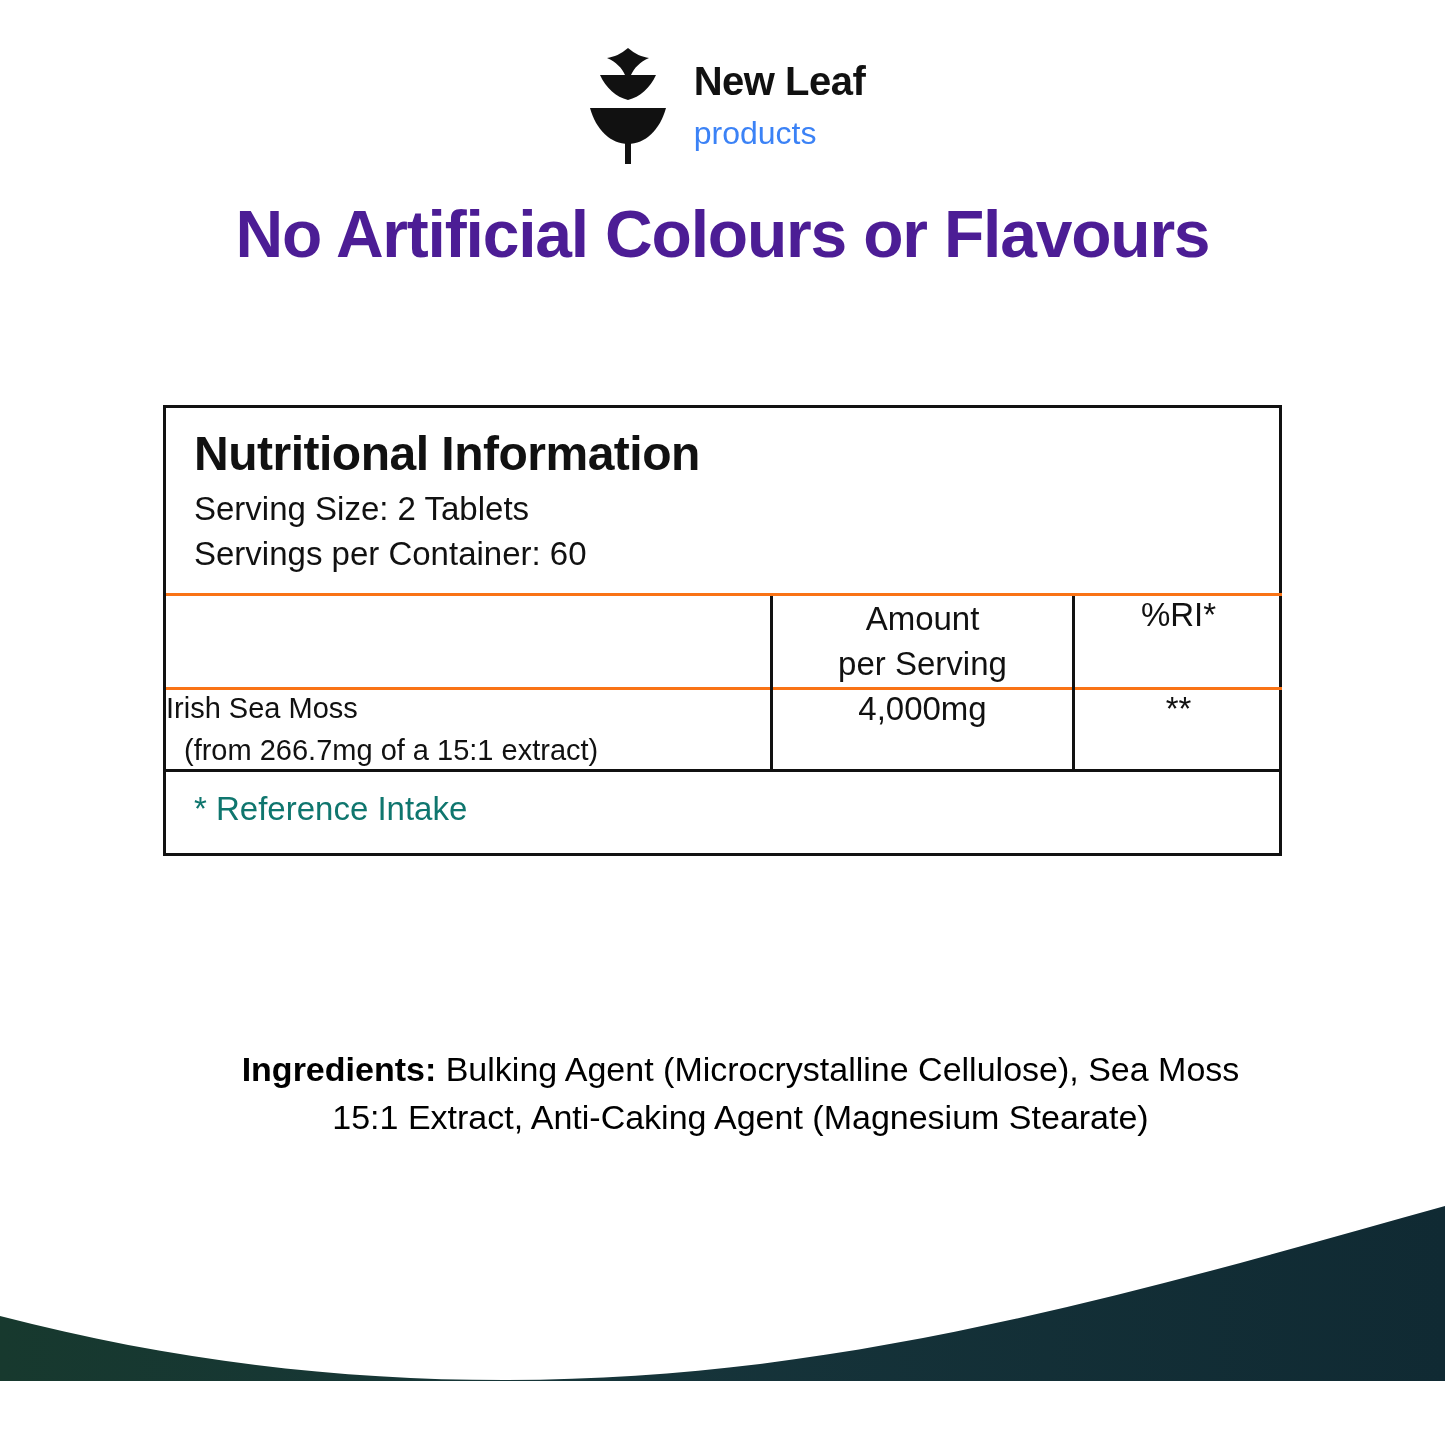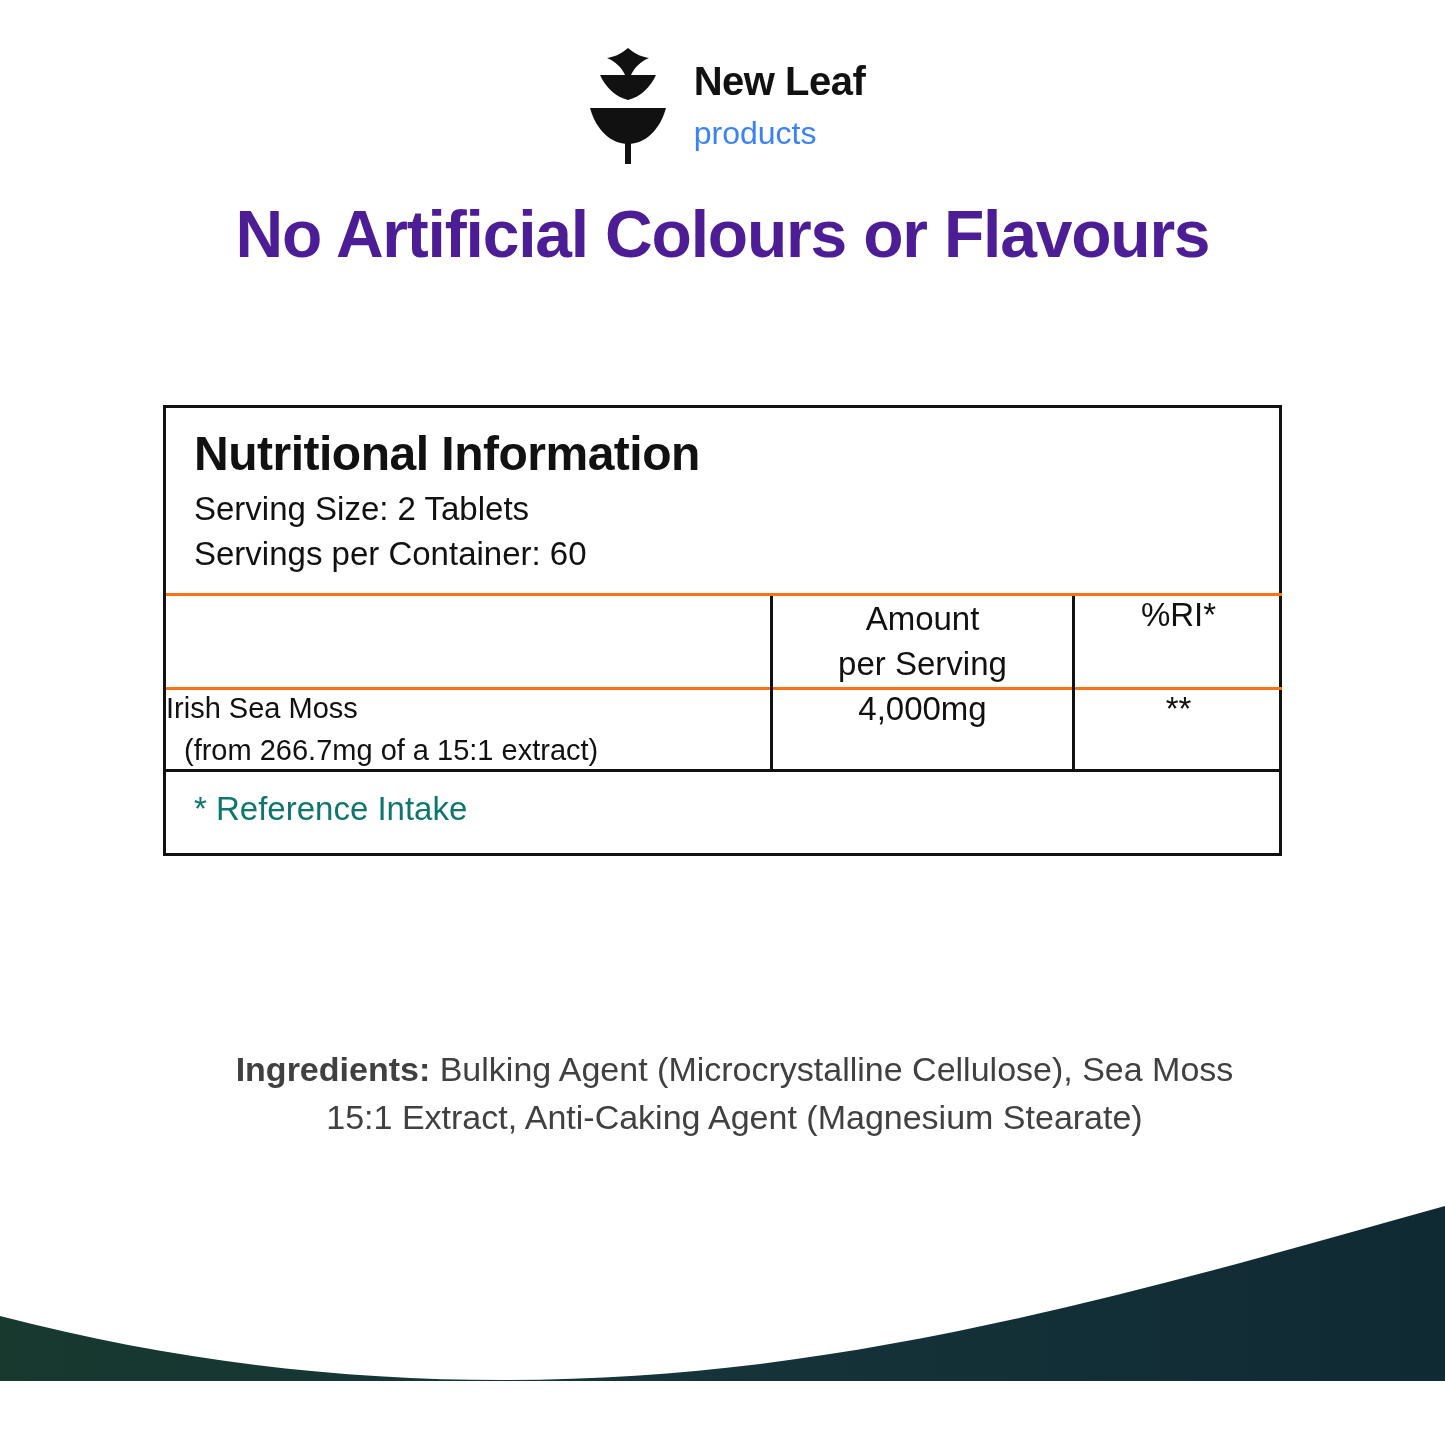--- a/index.html
+++ b/index.html
@@ -155,27 +155,27 @@
     border-top: 3px solid #111111;
     padding: 14px 28px 20px 28px;
     font-size: 33px;
     line-height: 1.42;
     color: #0f766e;
   }
 
   
   .ingredients {
     position: absolute;
-    left: 212px;
+    left: 218px;
     top: 1045px;
     width: 1045px;
     text-align: center;
     font-size: 34px;
     line-height: 1.42;
-    color: #404040;
+    color: #000000;
   }
   .ingredients b { font-weight: bold; }
 
   
   .swoosh {
     position: absolute;
     left: 0;
     bottom: 0;
     width: 1445px;
     height: 175px;

